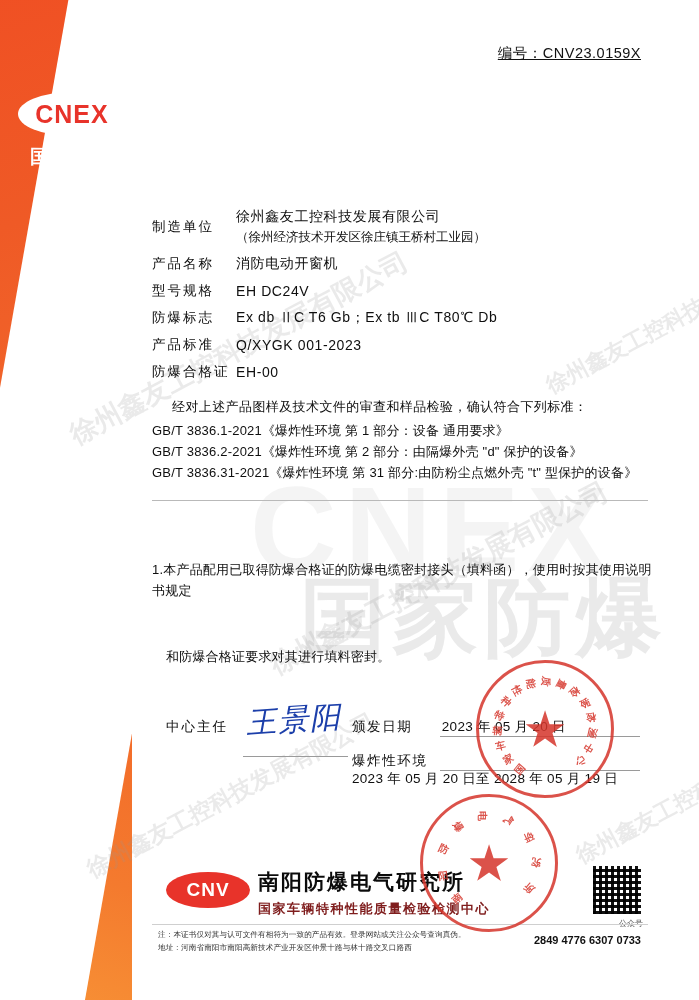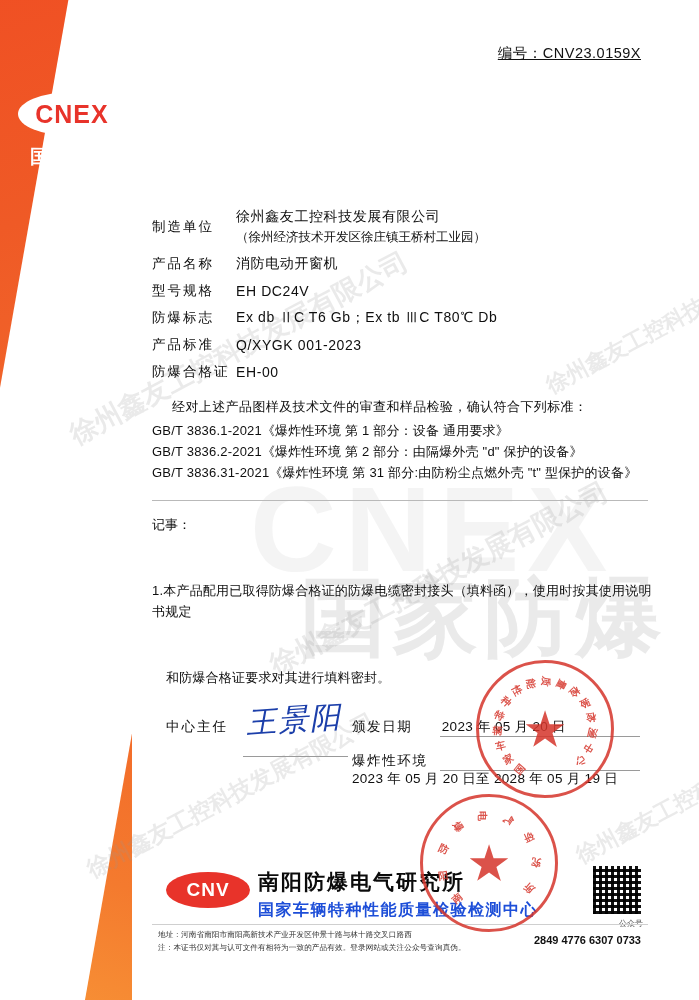--- a/index.html
+++ b/index.html
@@ -373,24 +373,24 @@
     z-index: 7;
   }
   .footer-org .line1 {
     font-size: 21px;
     font-weight: 700;
     letter-spacing: 2px;
     color: #0b0b0b;
   }
   .footer-org .line2 {
     margin-top: 4px;
-    font-size: 16px;
+    font-size: 13px;
     font-weight: 700;
     letter-spacing: 1.5px;
-    color: #1d4ed8;
+    color: #7f1d1d;
   }
   .qr {
     position: absolute;
     right: 58px;
     top: 866px;
     width: 48px;
     height: 48px;
     background:
       repeating-linear-gradient(0deg, #111 0 3px, #fff 3px 6px),
       repeating-linear-gradient(90deg, #111 0 3px, #fff 3px 6px);
@@ -504,21 +504,20 @@
     <div class="standards">
       <div class="lead">经对上述产品图样及技术文件的审查和样品检验，确认符合下列标准：</div>
       <div class="std-line">GB/T 3836.1-2021《爆炸性环境  第 1 部分：设备   通用要求》</div>
       <div class="std-line">GB/T 3836.2-2021《爆炸性环境  第 2 部分：由隔爆外壳 "d" 保护的设备》</div>
       <div class="std-line">GB/T 3836.31-2021《爆炸性环境   第 31 部分:由防粉尘点燃外壳 "t" 型保护的设备》</div>
     </div>
 
     <div class="divider"></div>
 
     <div class="notes">
-      <div class="notes-title">记事：</div>
       <div class="note-item">1.本产品配用已取得防爆合格证的防爆电缆密封接头（填料函），使用时按其使用说明书规定</div>
       <div class="note-item note-cont">和防爆合格证要求对其进行填料密封。</div>
     </div>
 
     <div class="sig-left-label">中心主任</div>
     <div class="signature">王景阳</div>
     <div class="sig-line"></div>
 
     <div class="issue-row">
       <span class="lbl">颁发日期</span>
@@ -574,19 +573,19 @@
     <div class="footer-org">
       <div class="line1">南阳防爆电气研究所</div>
       <div class="line2">国家车辆特种性能质量检验检测中心</div>
     </div>
 
     <div class="qr"></div>
     <div class="qr-label">公众号</div>
 
     <div class="footer-rule"></div>
     <div class="footer-note">
+      <div class="fn-line">注：本证书仅对其与认可文件有相符为一致的产品有效。登录网站或关注公众号查询真伪。</div>
       <div class="fn-line">地址：河南省南阳市南阳高新技术产业开发区仲景十路与林十路交叉口路西</div>
-      <div class="fn-line">注：本证书仅对其与认可文件有相符为一致的产品有效。登录网站或关注公众号查询真伪。</div>
     </div>
     <div class="hotline">2849 4776 6307 0733</div>
 
   </div>
 </div>
 
 </body></html>

